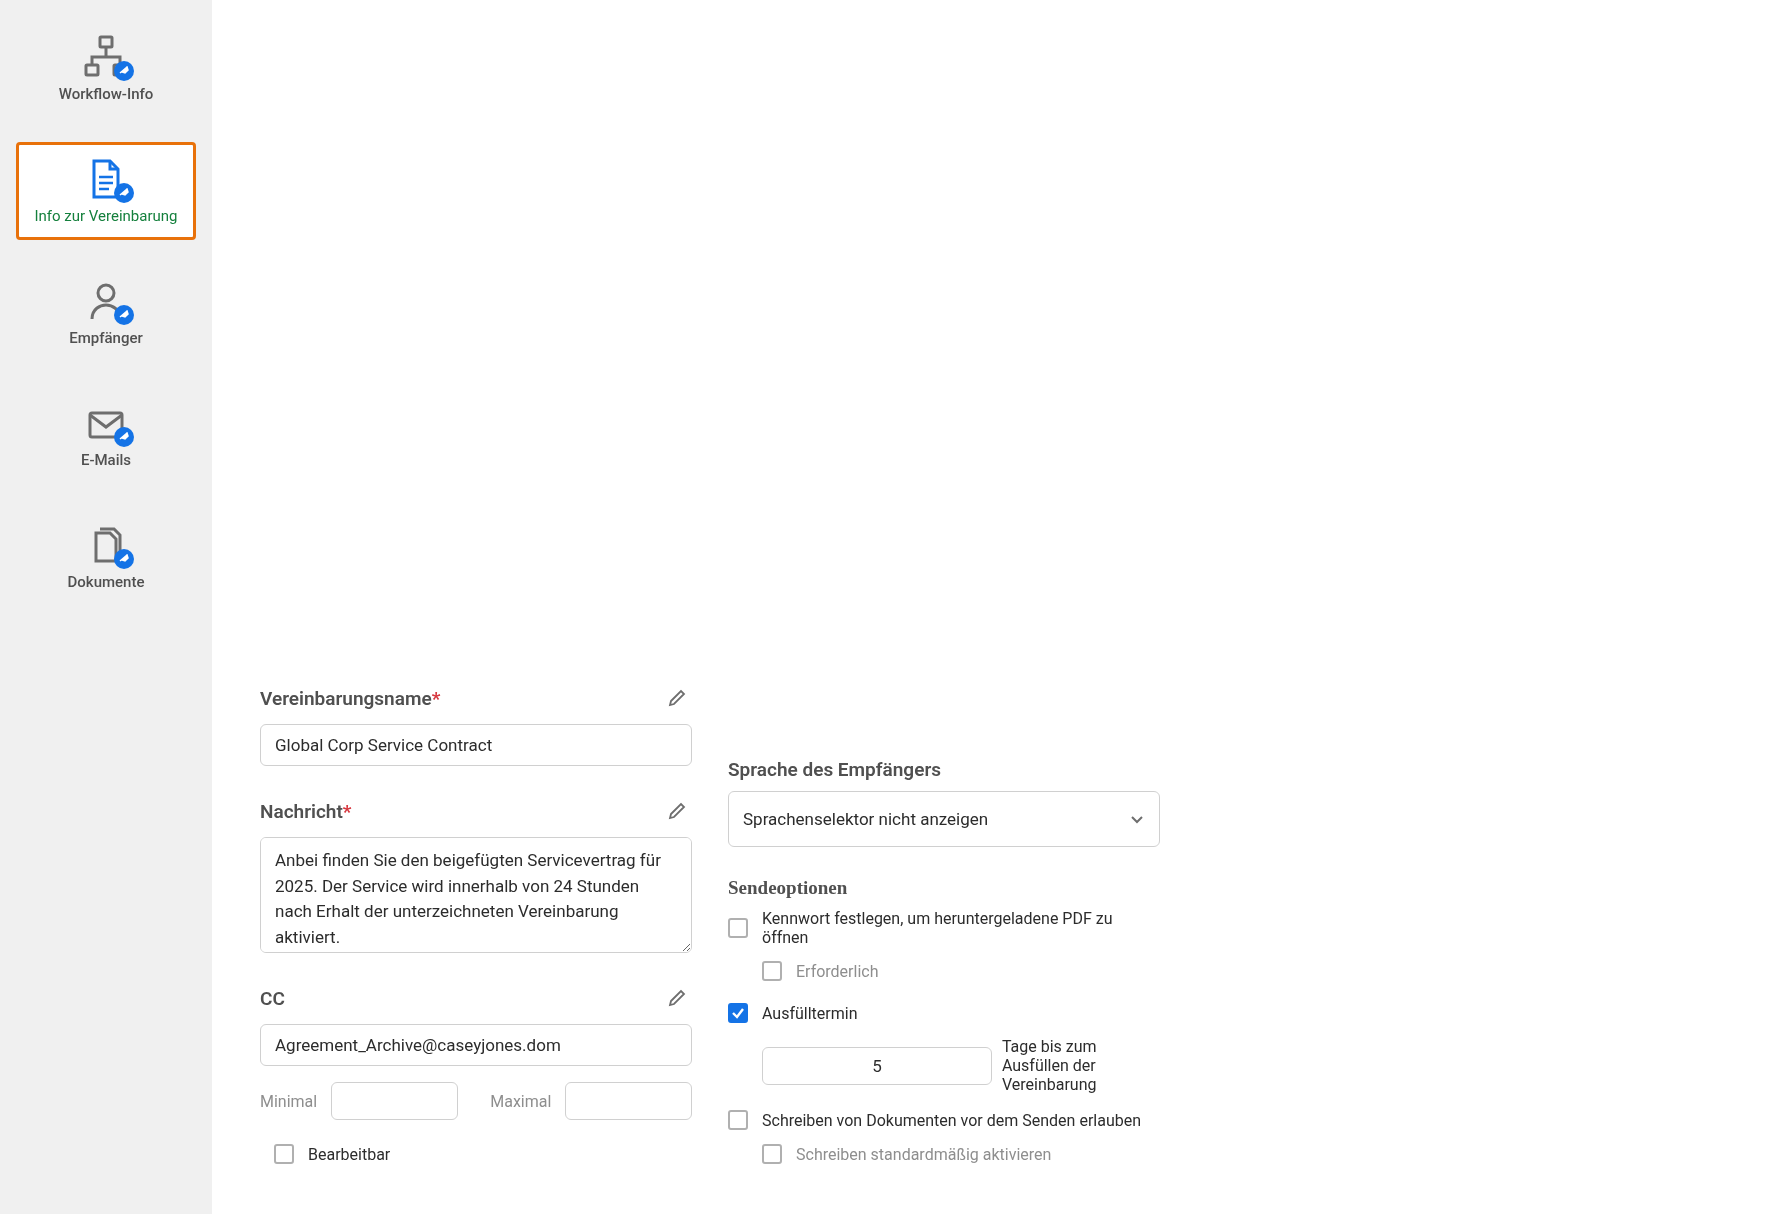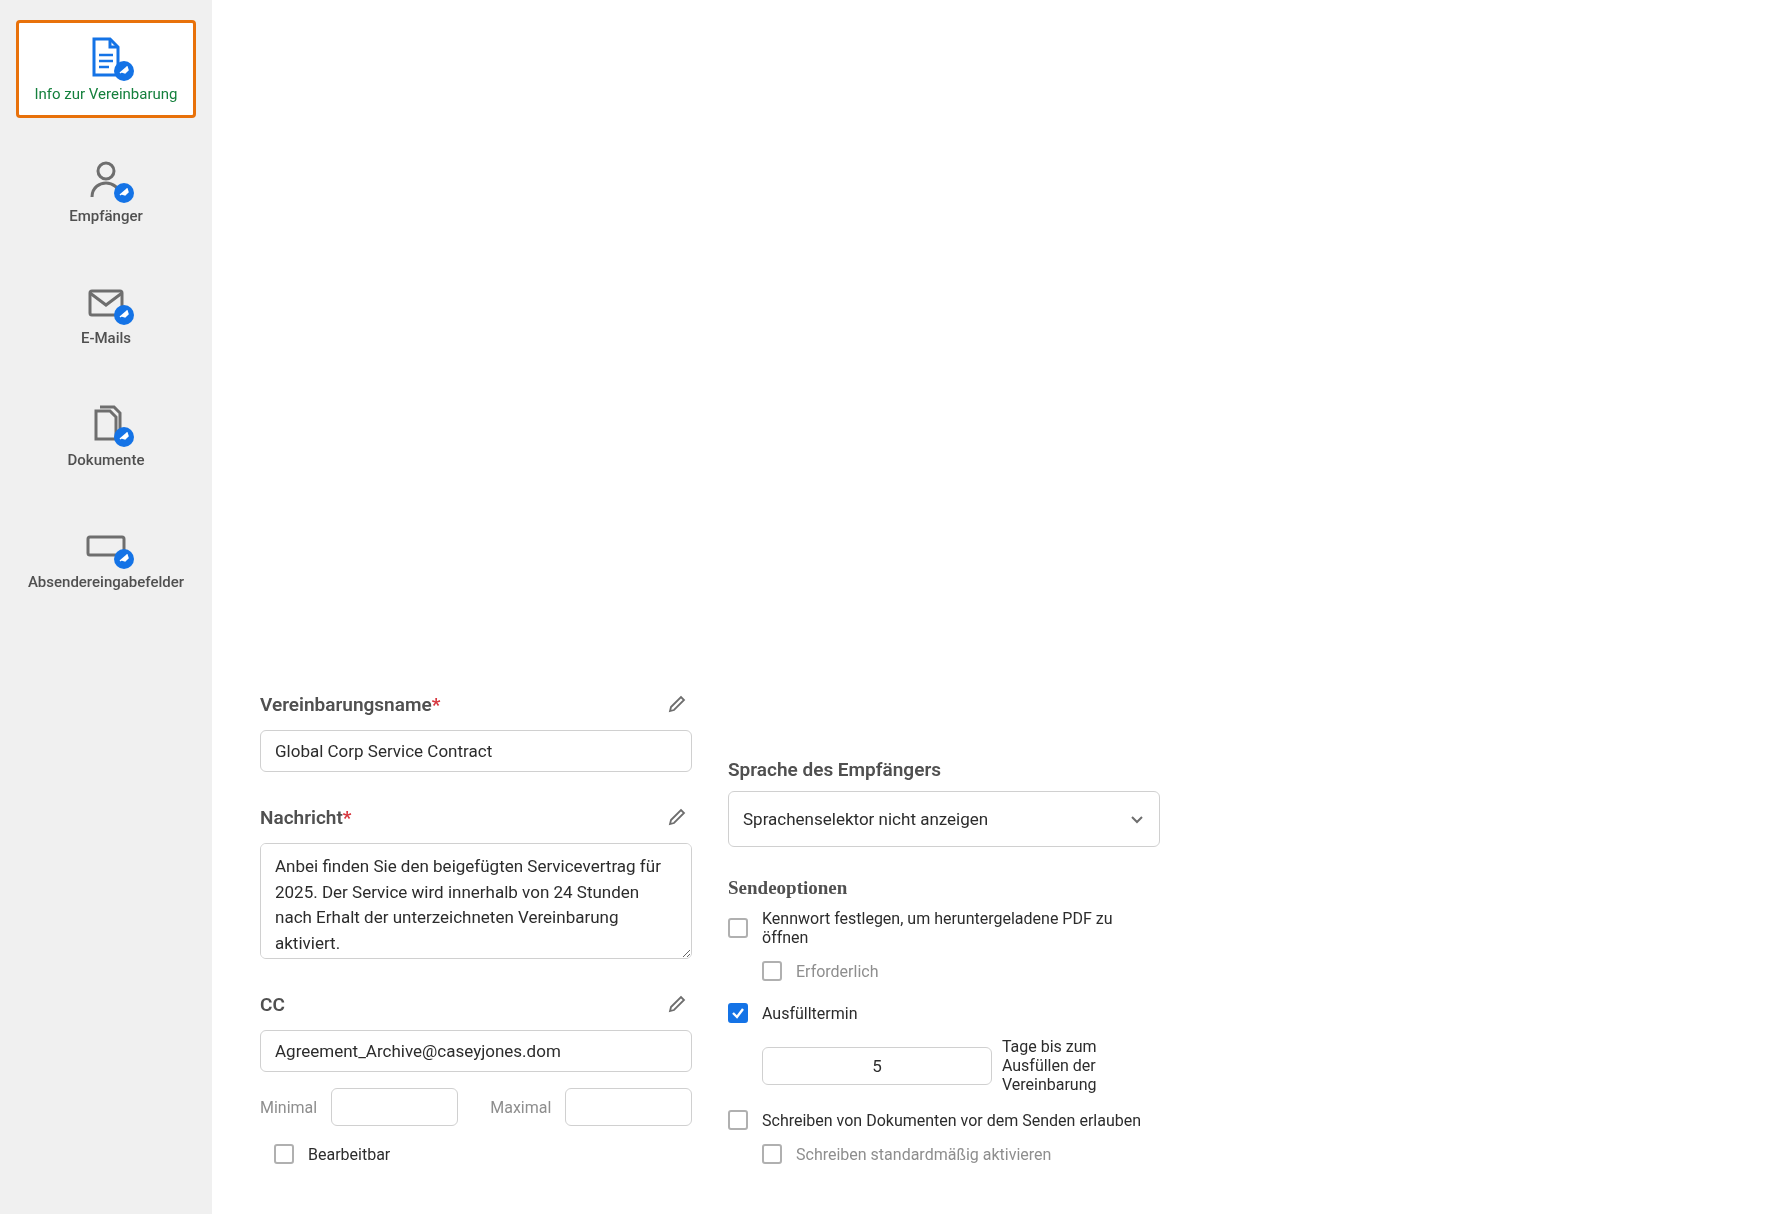--- a/index.html
+++ b/index.html
@@ -182,20 +182,36 @@
       border: 1px solid #d0d0d0;
       border-radius: 4px;
     }
     .options-stack { display: flex; flex-direction: column; gap: 14px; }
   </style>
 </head>
 <body>
 
 <div class="sidebar">
 
+  <div class="side-item">
+    <div class="side-icon-wrap">
+      <svg viewBox="0 0 48 44" width="48" height="44">
+        <rect x="18" y="2" width="12" height="10" rx="1" fill="none" stroke="#6e6e6e" stroke-width="3"></rect>
+        <rect x="4" y="30" width="12" height="10" rx="1" fill="none" stroke="#6e6e6e" stroke-width="3"></rect>
+        <rect x="32" y="30" width="12" height="10" rx="1" fill="none" stroke="#6e6e6e" stroke-width="3"></rect>
+        <path d="M24 12 V20 M10 30 V22 H38 V30 M24 20 V22" fill="none" stroke="#6e6e6e" stroke-width="3"></path>
+      </svg>
+      <span class="badge-dot">
+          <svg width="11" height="11" viewBox="0 0 11 11">
+            <path d="M1 7 L8 1 M8 1 L9 4 L6 7 L3 6 Z" stroke="#fff" stroke-width="1.5" fill="#fff"></path>
+          </svg>
+        </span>
+    </div>
+    <span class="side-label">Workflow-Info</span>
+  </div>
 
   <div class="side-item active">
     <div class="side-icon-wrap">
       <svg viewBox="0 0 48 44" width="48" height="44">
         <path d="M12 4 H28 L36 12 V40 H12 Z" fill="none" stroke="#1473e6" stroke-width="3"></path>
         <path d="M28 4 V12 H36" fill="none" stroke="#1473e6" stroke-width="3"></path>
         <line x1="17" y1="20" x2="31" y2="20" stroke="#1473e6" stroke-width="2.5"></line>
         <line x1="17" y1="26" x2="31" y2="26" stroke="#1473e6" stroke-width="2.5"></line>
         <line x1="17" y1="32" x2="27" y2="32" stroke="#1473e6" stroke-width="2.5"></line>
       </svg>
@@ -246,33 +262,20 @@
       </svg>
       <span class="badge-dot">
           <svg width="11" height="11" viewBox="0 0 11 11">
             <path d="M1 7 L8 1 M8 1 L9 4 L6 7 L3 6 Z" stroke="#fff" stroke-width="1.5" fill="#fff"></path>
           </svg>
         </span>
     </div>
     <span class="side-label">Dokumente</span>
   </div>
 
-  <div class="side-item">
-    <div class="side-icon-wrap">
-      <svg viewBox="0 0 48 44" width="48" height="44">
-        <rect x="6" y="14" width="36" height="18" rx="2" fill="none" stroke="#6e6e6e" stroke-width="3"></rect>
-      </svg>
-      <span class="badge-dot">
-          <svg width="11" height="11" viewBox="0 0 11 11">
-            <path d="M1 7 L8 1 M8 1 L9 4 L6 7 L3 6 Z" stroke="#fff" stroke-width="1.5" fill="#fff"></path>
-          </svg>
-        </span>
-    </div>
-    <span class="side-label">Absendereingabefelder</span>
-  </div>
 
 </div>
 
 <div class="main">
 
   <div class="col col-left">
 
     <div class="field-group">
       <div class="label-row">
         <span class="field-label"><span>Vereinbarungsname</span><span class="required">*</span></span>
@@ -308,21 +311,21 @@
         </button>
       </div>
       <input type="text" value="Agreement_Archive@caseyjones.dom" style="">
       <div class="min-max-row" style="margin-top:6px;">
         <span class="mm-label">Minimal</span>
         <input class="mm-input" type="text" style="">
         <span style="width:18px;"></span>
         <span class="mm-label">Maximal</span>
         <input class="mm-input" type="text" style="">
       </div>
-      <div class="check-row" style="margin-top:8px; padding-left:14px;">
+      <div class="check-row" style="margin-top:14px; padding-left:14px;">
         <span class="checkbox"></span>
         <span class="check-label">Bearbeitbar</span>
       </div>
     </div>
 
   </div>
 
   <div class="col col-right">
 
     <div class="field-group">

